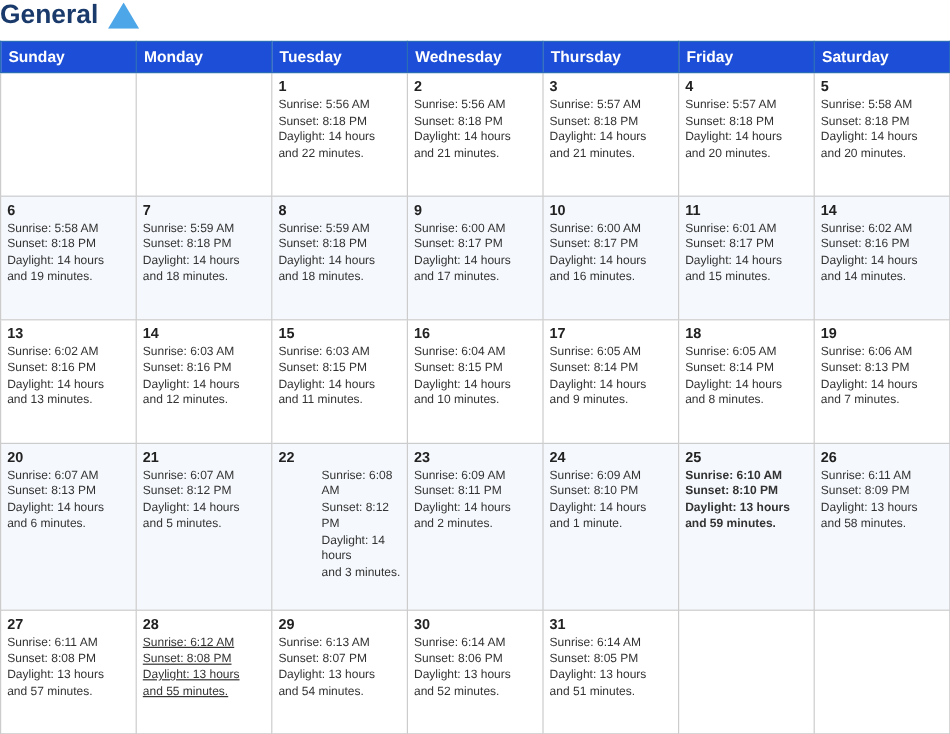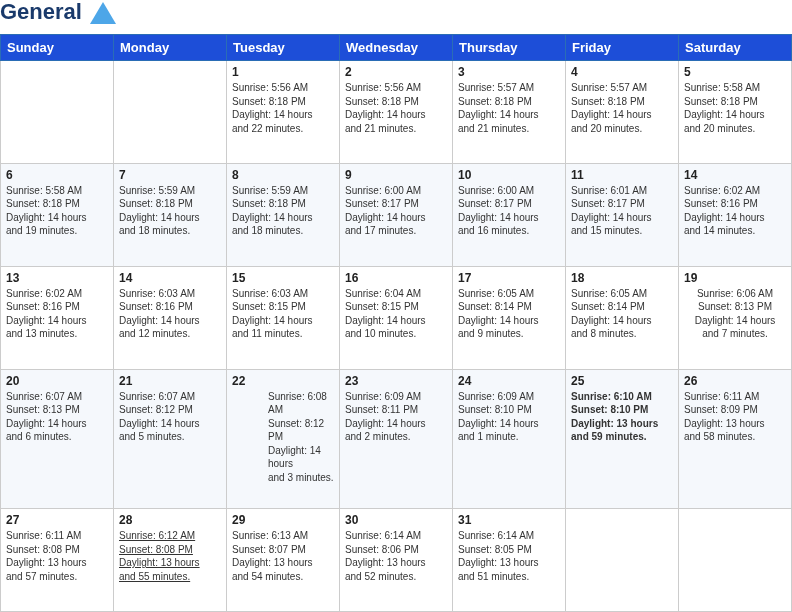--- a/index.html
+++ b/index.html
@@ -252,21 +252,21 @@
           </td>
           <td>
             <span class="day-number">18</span>
             <div class="cell-content" style="white-space: pre-line;">Sunrise: 6:05 AM
 Sunset: 8:14 PM
 Daylight: 14 hours
 and 8 minutes.</div>
           </td>
           <td>
             <span class="day-number">19</span>
-            <div class="cell-content" style="white-space: pre-line; text-align: center;">Sunrise: 6:06 AM
+            <div class="cell-content" style="white-space: pre-line;">Sunrise: 6:06 AM
 Sunset: 8:13 PM
 Daylight: 14 hours
 and 7 minutes.</div>
           </td>
         </tr>
         <tr>
           <td>
             <span class="day-number">20</span>
             <div class="cell-content" style="white-space: pre-line;">Sunrise: 6:07 AM
 Sunset: 8:13 PM

